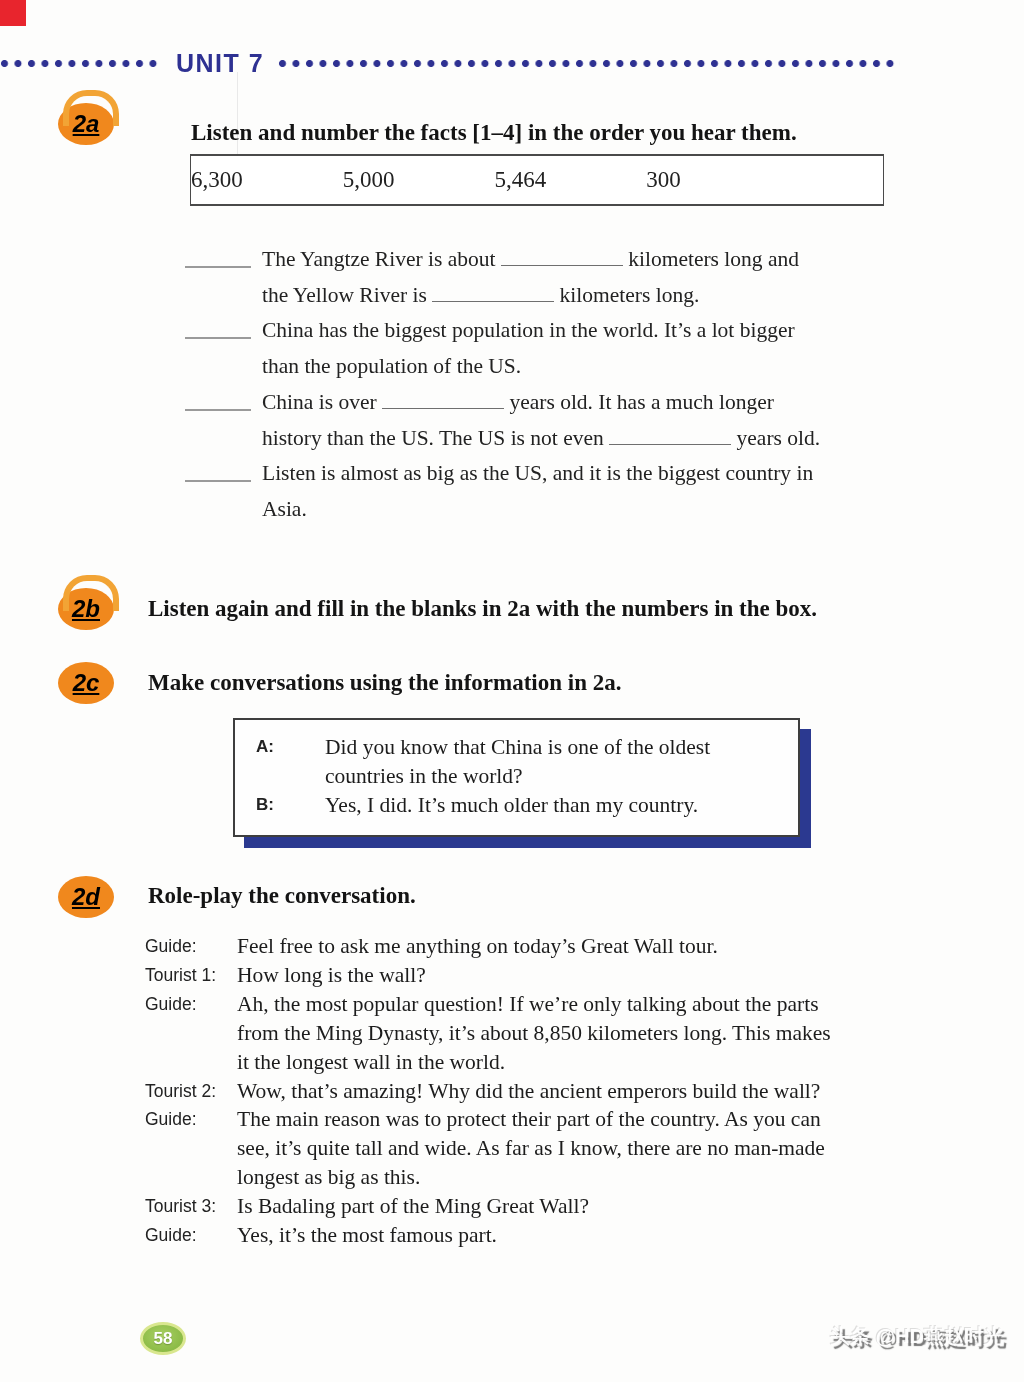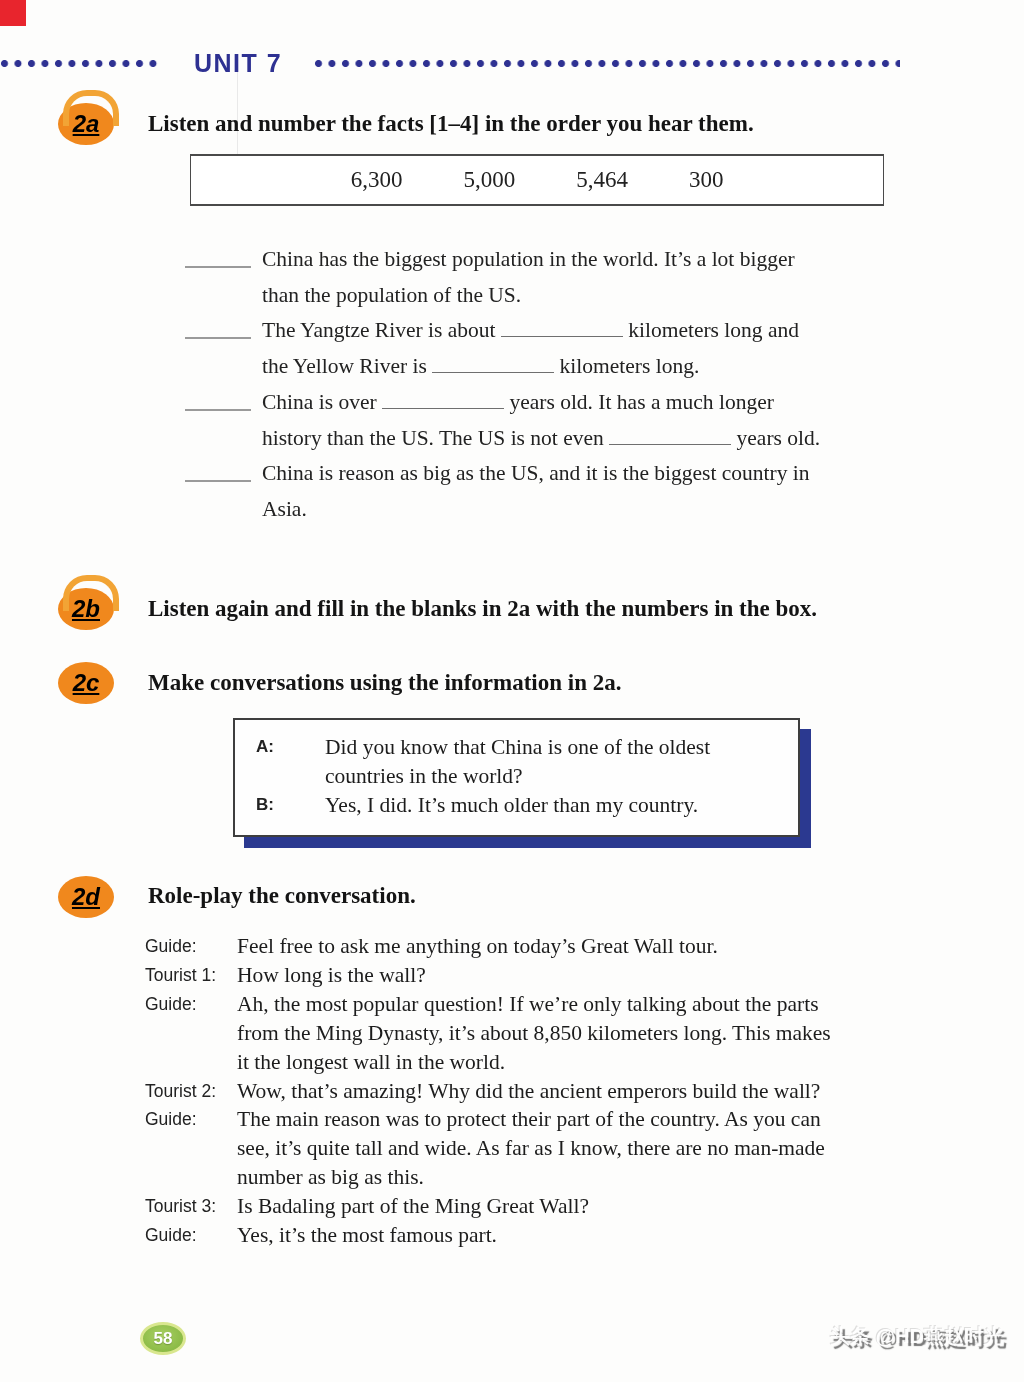--- a/index.html
+++ b/index.html
@@ -6,21 +6,21 @@
   html,body { background:#ffffff; }
   #page {
     position:relative; width:1024px; height:1382px;
     background:#fdfdfc; overflow:hidden;
     font-family:"Liberation Serif", serif; color:#1e1e1e;
   }
   
   #corner { position:absolute; left:0; top:0; width:26px; height:26px; background:#e8252d; }
 
   
-  #header { position:absolute; left:0; top:48px; width:900px; height:30px; display:flex; align-items:center;gap:18px; }
+  #header { position:absolute; left:0; top:48px; width:900px; height:30px; display:flex; align-items:center; }
   .dots { height:9px; background-image:radial-gradient(circle at 4.5px 4.5px, #2e3192 3.1px, rgba(46,49,146,0) 3.9px); background-size:13.5px 9px; background-repeat:repeat-x; }
   #dots-left { width:160px; }
   #dots-right { flex:1; margin-left:14px; }
   #unit-label { font-family:"Liberation Sans", sans-serif; font-weight:bold; font-style:normal;
     color:#2e3192; font-size:25px; letter-spacing:1.5px; margin-left:16px; white-space:nowrap; }
 
   
   #scanline { position:absolute; left:237px; top:72px; width:1px; height:84px; background:#e9e9e9; }
 
   
@@ -29,21 +29,21 @@
     font-family:"Liberation Sans", sans-serif; font-weight:bold; font-style:italic;
     font-size:24px; color:#000000; z-index:2;text-decoration:underline; }
   .badge.audio::before { content:""; position:absolute; left:5px; top:-13px; width:44px; height:30px;
     border:6px solid #f2a435; border-bottom:none; border-radius:24px 24px 0 0; z-index:-1; }
 
   .sec-title { position:absolute; left:148px; font-size:23px; font-weight:bold; color:#141414; white-space:nowrap; }
 
   
   #numbox { position:absolute; left:190px; top:154px; width:694px; height:52px;
     background:#fff; border:2px solid #4a4a4a; border-left-width:1px; border-right-width:1px;
-    display:flex; align-items:center; justify-content:center; gap:61px; }
+    display:flex; align-items:center; gap:100px; }
   .numval { font-size:23px; color:#222; }
 
   
   #items { position:absolute; left:185px; top:242px; width:790px; font-size:21.5px; line-height:35.7px; color:#222; }
   .item { position:relative; padding-left:77px; }
   .iline { white-space:nowrap; }
   .numblank { position:absolute; left:0; top:24px; width:66px; height:0; border-bottom:2px solid #9a9a9a; }
   .blank { display:inline-block; width:122px; height:0.85em; border-bottom:1.8px solid #6f6f6f; }
 
   
@@ -82,46 +82,46 @@
 
   <div id="header">
     <div id="dots-left" class="dots"></div>
     <div id="unit-label">UNIT 7</div>
     <div id="dots-right" class="dots"></div>
   </div>
 
   <div id="scanline"></div>
 
   <div class="badge audio" style="top:103px;">2a</div>
-  <div class="sec-title" style="top:111px;">Listen and number the facts [1–4] in the order you hear them.</div>
+  <div class="sec-title" style="top:120px;margin-left:43px;">Listen and number the facts [1–4] in the order you hear them.</div>
   <div id="numbox">
       <span class="numval">6,300</span>
       <span class="numval">5,000</span>
       <span class="numval">5,464</span>
       <span class="numval">300</span>
     </div>
   <div id="items">
       <div class="item">
         <span class="numblank"></span>
-        <div class="iline">China has the biggest population in the world. It’s a lot bigger</div>
-        <div class="iline">than the population of the US.</div>
+        <div class="iline">The Yangtze River is about <span class="blank"></span> kilometers long and</div>
+        <div class="iline">the Yellow River is <span class="blank"></span> kilometers long.</div>
       </div>
       <div class="item">
         <span class="numblank"></span>
-        <div class="iline">The Yangtze River is about <span class="blank"></span> kilometers long and</div>
-        <div class="iline">the Yellow River is <span class="blank"></span> kilometers long.</div>
+        <div class="iline">China has the biggest population in the world. It’s a lot bigger</div>
+        <div class="iline">than the population of the US.</div>
       </div>
       <div class="item">
         <span class="numblank"></span>
         <div class="iline">China is over <span class="blank"></span> years old. It has a much longer</div>
         <div class="iline">history than the US. The US is not even <span class="blank"></span> years old.</div>
       </div>
       <div class="item">
         <span class="numblank"></span>
-        <div class="iline">China is reason as big as the US, and it is the biggest country in</div>
+        <div class="iline">Listen is almost as big as the US, and it is the biggest country in</div>
         <div class="iline">Asia.</div>
       </div>
     </div>
 
   <div class="badge audio" style="top:588px;">2b</div>
   <div class="sec-title" style="top:596px;">Listen again and fill in the blanks in 2a with the numbers in the box.</div>
 
   <div class="badge" style="top:662px;">2c</div>
   <div class="sec-title" style="top:670px;">Make conversations using the information in 2a.</div>
   <div id="samplebox">
@@ -167,21 +167,21 @@
         <span class="dsp">Tourist 2:</span>
         <div class="dtext">
           <div>Wow, that’s amazing! Why did the ancient emperors build the wall?</div>
         </div>
       </div>
       <div class="drow">
         <span class="dsp">Guide:</span>
         <div class="dtext">
           <div>The main reason was to protect their part of the country. As you can</div>
           <div>see, it’s quite tall and wide. As far as I know, there are no man-made</div>
-          <div>number as big as this.</div>
+          <div>longest as big as this.</div>
         </div>
       </div>
       <div class="drow">
         <span class="dsp">Tourist 3:</span>
         <div class="dtext">
           <div>Is Badaling part of the Ming Great Wall?</div>
         </div>
       </div>
       <div class="drow">
         <span class="dsp">Guide:</span>

